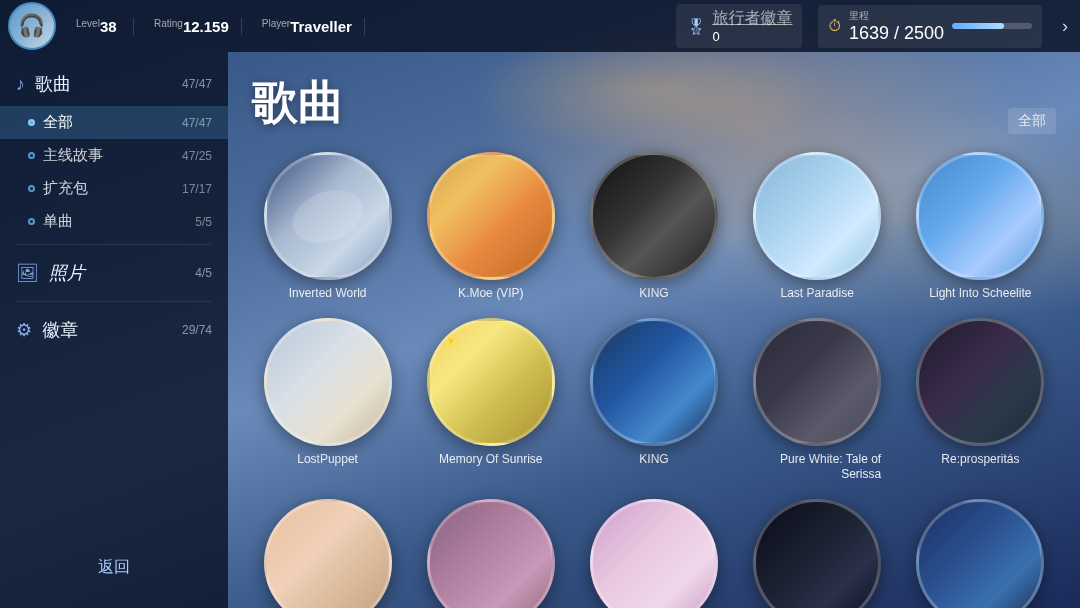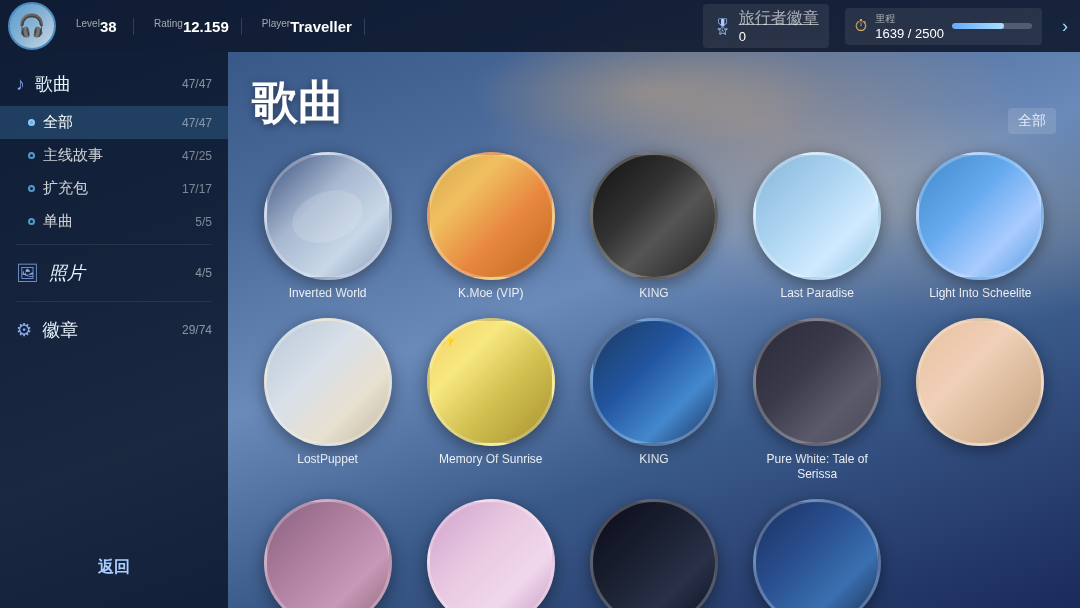--- a/index.html
+++ b/index.html
@@ -104,21 +104,21 @@
       display: flex;
       align-items: center;
       gap: 8px;
       background: rgba(255,255,255,0.08);
       border-radius: 4px;
       padding: 4px 10px;
     }
     .xp-icon { font-size: 16px; color: #ffcc66; }
     .xp-info { display: flex; flex-direction: column; }
     .xp-label { font-size: 10px; color: rgba(255,255,255,0.6); }
-    .xp-value { font-size: 13px; color: #fff; }
+    .xp-value { font-size: 18px; color: #fff; }
     .xp-bar-wrap {
       width: 80px; height: 6px;
       background: rgba(255,255,255,0.2);
       border-radius: 3px;
       overflow: hidden;
     }
     .xp-bar {
       height: 100%;
       background: linear-gradient(90deg, #66aaff, #aaddff);
       border-radius: 3px;
@@ -213,21 +213,20 @@
       padding: 10px 16px;
       cursor: pointer;
     }
     .sidebar-badge-item .icon { font-size: 18px; color: #88aaee; }
     .sidebar-badge-item .item-label { font-size: 18px; color: #e8f4ff; }
     .sidebar-badge-item .count { margin-left: auto; font-size: 12px; color: rgba(255,255,255,0.5); }
 
     .sidebar-bottom {
       margin-top: auto;
       padding: 12px 20px;
-      font-weight: bold;
     }
     .back-btn {
       color: #aaccff;
       font-size: 16px;
       cursor: pointer;
       text-align: center;
       padding: 8px;
     }
 
     
@@ -294,21 +293,21 @@
       position: relative;
     }
     .song-cover-inner {
       width: 100%;
       height: 100%;
       border-radius: 50%;
     }
     .song-title {
       font-size: 12px;
       color: rgba(255,255,255,0.9);
-      text-align: center;
+      text-align: right;
       line-height: 1.3;
       max-width: 128px;
     }
 
     
     .cover-inverted { background: linear-gradient(135deg, #3a5080 0%, #a8b8d0 40%, #c8d8e8 70%, #8898b8 100%); }
     .cover-kmoe { background: linear-gradient(135deg, #d4a44c 0%, #f0c060 30%, #e88840 60%, #c06820 100%); }
     .cover-king { background: linear-gradient(135deg, #111 0%, #333 40%, #555 60%, #222 100%); }
     .cover-paradise { background: linear-gradient(135deg, #8ab4d8 0%, #aad4f0 40%, #d0eaff 70%, #90c4e0 100%); }
     .cover-scheelite { background: linear-gradient(135deg, #4488cc 0%, #66aaee 40%, #aaccff 70%, #5599dd 100%); }
@@ -491,20 +490,26 @@
         </div>
         <span class="song-title">KING</span>
       </div>
       <div class="song-item">
         <div class="song-cover cover-purewhite">
           <div class="song-cover-inner"></div>
         </div>
         <span class="song-title">Pure White: Tale of Serissa</span>
       </div>
       <div class="song-item">
+        <div class="song-cover cover-reprospero">
+          <div class="song-cover-inner"></div>
+        </div>
+        <span class="song-title">Re:prosperitás</span>
+      </div>
+      <div class="song-item">
         <div class="song-cover cover-reverie">
           <div class="song-cover-inner"></div>
         </div>
       </div>
       <div class="song-item">
         <div class="song-cover cover-rewaked">
           <div class="song-cover-inner"></div>
         </div>
       </div>
       <div class="song-item">

